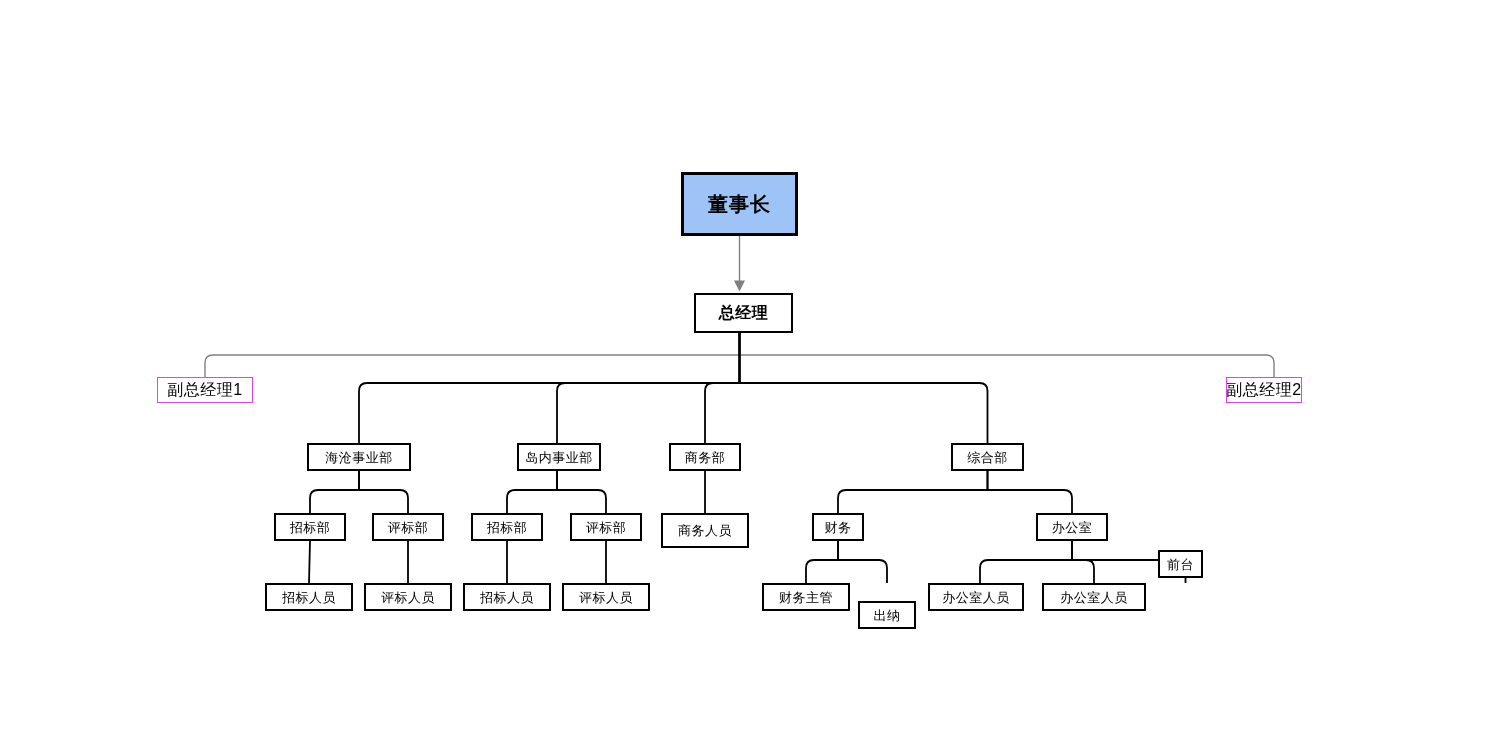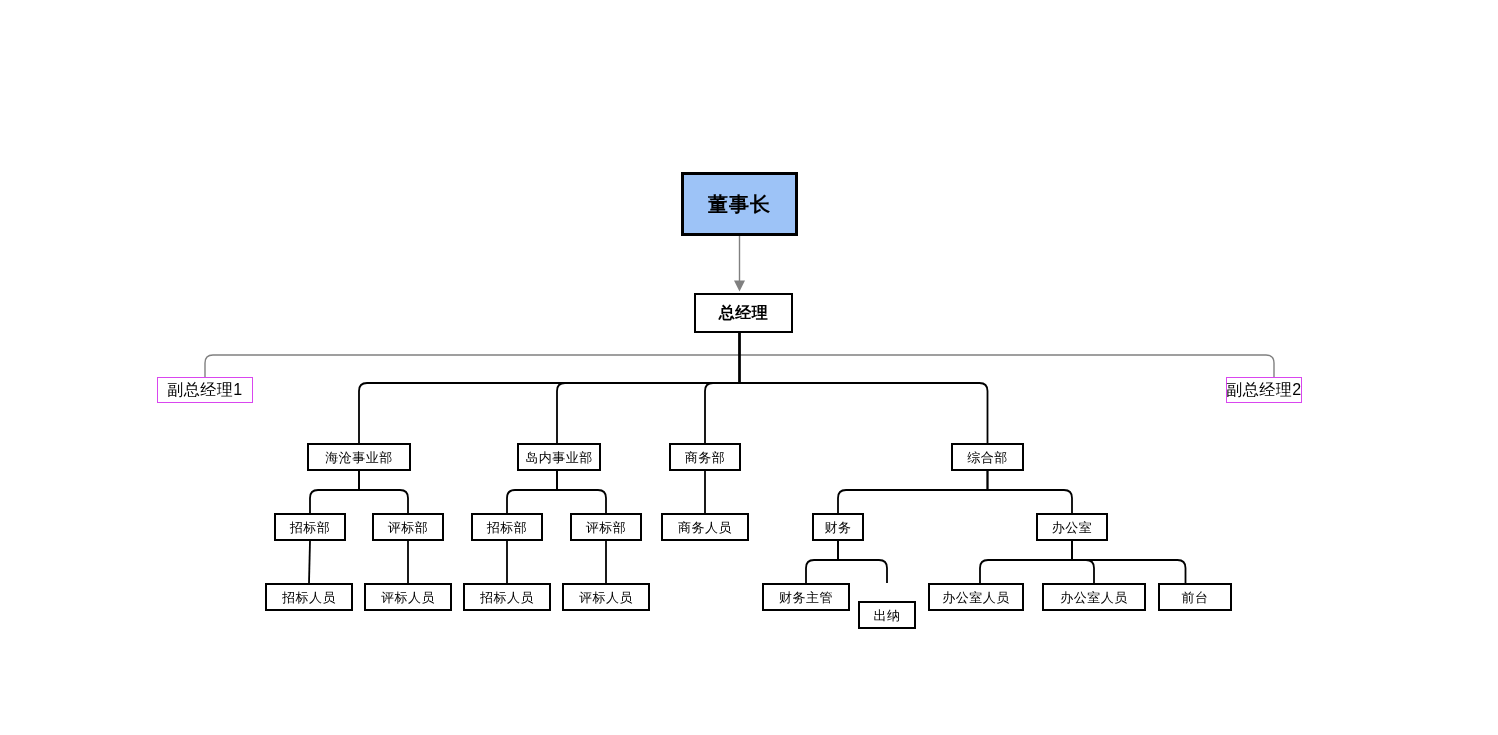--- a/index.html
+++ b/index.html
@@ -124,21 +124,21 @@
       </div>
       <div class="node-box" style="left: 372px; top: 513px; width: 72px; height: 28px;">
         <span class="node-label">评标部</span>
       </div>
       <div class="node-box" style="left: 471px; top: 513px; width: 72px; height: 28px;">
         <span class="node-label">招标部</span>
       </div>
       <div class="node-box" style="left: 570px; top: 513px; width: 72px; height: 28px;">
         <span class="node-label">评标部</span>
       </div>
-      <div class="node-box" style="left: 661px; top: 513px; width: 88px; height: 28px;">
+      <div class="node-box" style="left: 661px; top: 513px; width: 88px; height: 35px;">
         <span class="node-label">商务人员</span>
       </div>
       <div class="node-box" style="left: 812px; top: 513px; width: 52px; height: 28px;">
         <span class="node-label">财务</span>
       </div>
       <div class="node-box" style="left: 1036px; top: 513px; width: 72px; height: 28px; text-align: center;">
         <span class="node-label">办公室</span>
       </div>
       <div class="node-box" style="left: 265px; top: 583px; width: 88px; height: 28px;">
         <span class="node-label">招标人员</span>
@@ -157,17 +157,17 @@
       </div>
       <div class="node-box" style="left: 858px; top: 583px; width: 58px; height: 28px; margin-top: 18px;">
         <span class="node-label">出纳</span>
       </div>
       <div class="node-box" style="left: 928px; top: 583px; width: 96px; height: 28px;">
         <span class="node-label">办公室人员</span>
       </div>
       <div class="node-box" style="left: 1042px; top: 583px; width: 104px; height: 28px;">
         <span class="node-label">办公室人员</span>
       </div>
-      <div class="node-box" style="left: 1158px; top: 583px; width: 74px; height: 28px;">
+      <div class="node-box" style="left: 1158px; top: 550px; width: 45px; height: 28px;">
         <span class="node-label">前台</span>
       </div>
     </div>
 </div>
 
 </body></html>

